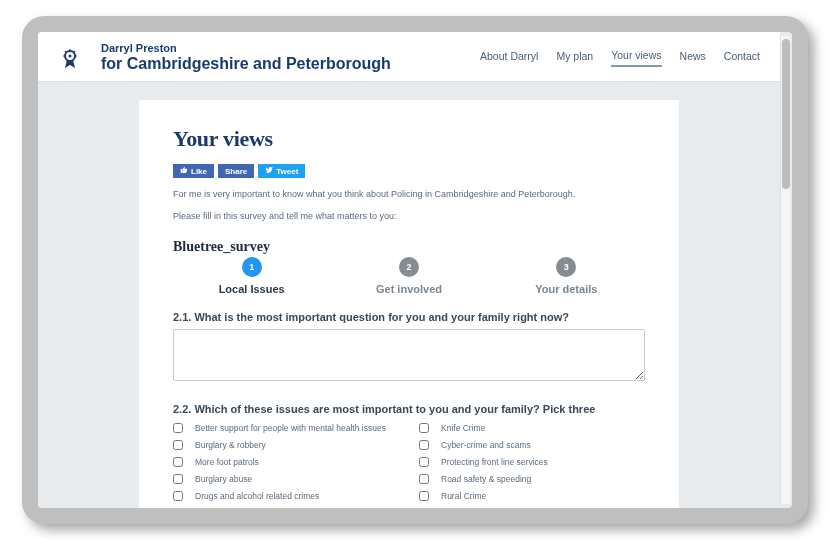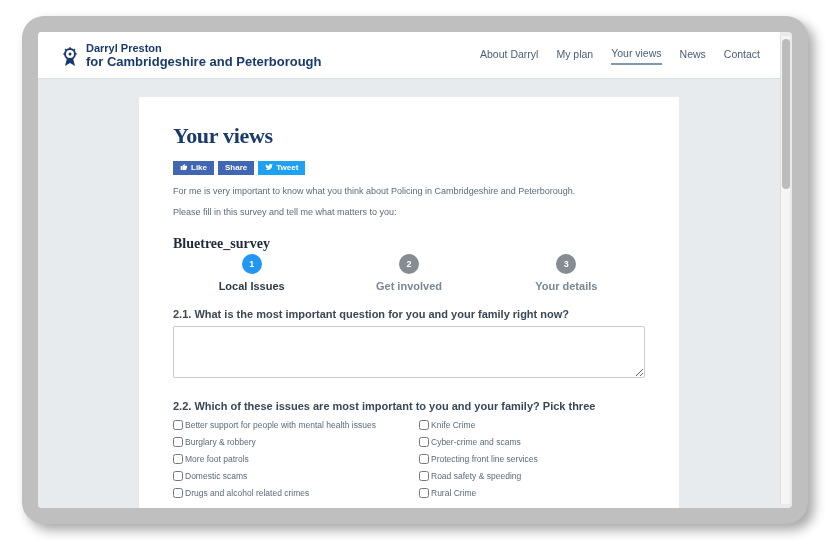--- a/index.html
+++ b/index.html
@@ -57,29 +57,29 @@
     background: #fff;
     border-bottom: 1px solid #d9e0e6;
     padding: 10px 20px 8px 20px;
     display: flex;
     align-items: center;
     justify-content: space-between;
   }
   .brand {
     display: flex;
     align-items: center;
-    gap: 4px;
+    gap: 19px;
   }
   .logo {
     width: 24px; height: 24px;
     color: #1a3a6e;
   }
   .brand-text { line-height: 1.15; }
   .brand-line1 { font-size: 11px; font-weight: 700; color: #1a3a6e; }
-  .brand-line2 { font-size: 13px; font-weight: 700; color: #1a3a6e; }
+  .brand-line2 { font-size: 16px; font-weight: 700; color: #1a3a6e; }
   .nav { display: flex; gap: 18px; align-items: center; }
   .nav-link {
     font-size: 10.5px;
     color: #4a5d73;
     text-decoration: none;
     padding-bottom: 4px;
   }
   .nav-link.active {
     border-bottom: 2px solid #7f99b3;
     color: #4a5d73;
@@ -199,21 +199,21 @@
   .checkbox-grid {
     display: grid;
     grid-template-columns: 1fr 1fr;
     column-gap: 20px;
     row-gap: 7px;
     margin-top: 8px;
   }
   .check-item {
     display: flex;
     align-items: center;
-    gap: 2px;
+    gap: 12px;
     font-size: 8.5px;
     color: #5a6b7c;
   }
   .check-item input {
     width: 10px; height: 10px;
     accent-color: #888;
   }
 </style>
 </head>
 <body>
@@ -323,21 +323,21 @@
               <label class="check-item">
                 <input type="checkbox" style="">
                 <span>More foot patrols</span>
               </label>
               <label class="check-item">
                 <input type="checkbox" style="">
                 <span>Protecting front line services</span>
               </label>
               <label class="check-item">
                 <input type="checkbox" style="">
-                <span>Domestic scams</span>
+                <span>Burglary abuse</span>
               </label>
               <label class="check-item">
                 <input type="checkbox" style="">
                 <span>Road safety &amp; speeding</span>
               </label>
               <label class="check-item">
                 <input type="checkbox" style="">
                 <span>Drugs and alcohol related crimes</span>
               </label>
               <label class="check-item">

